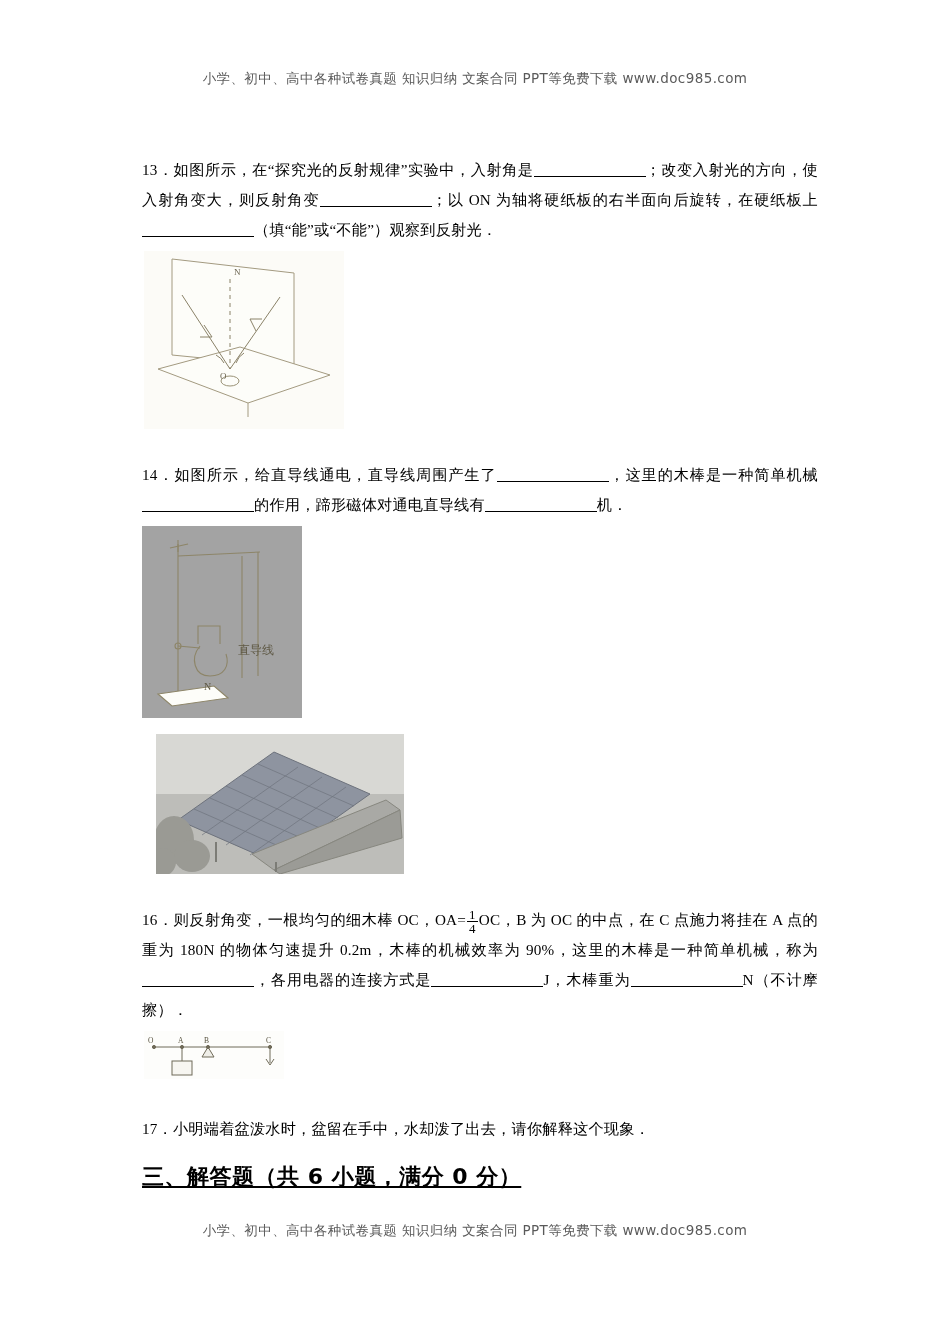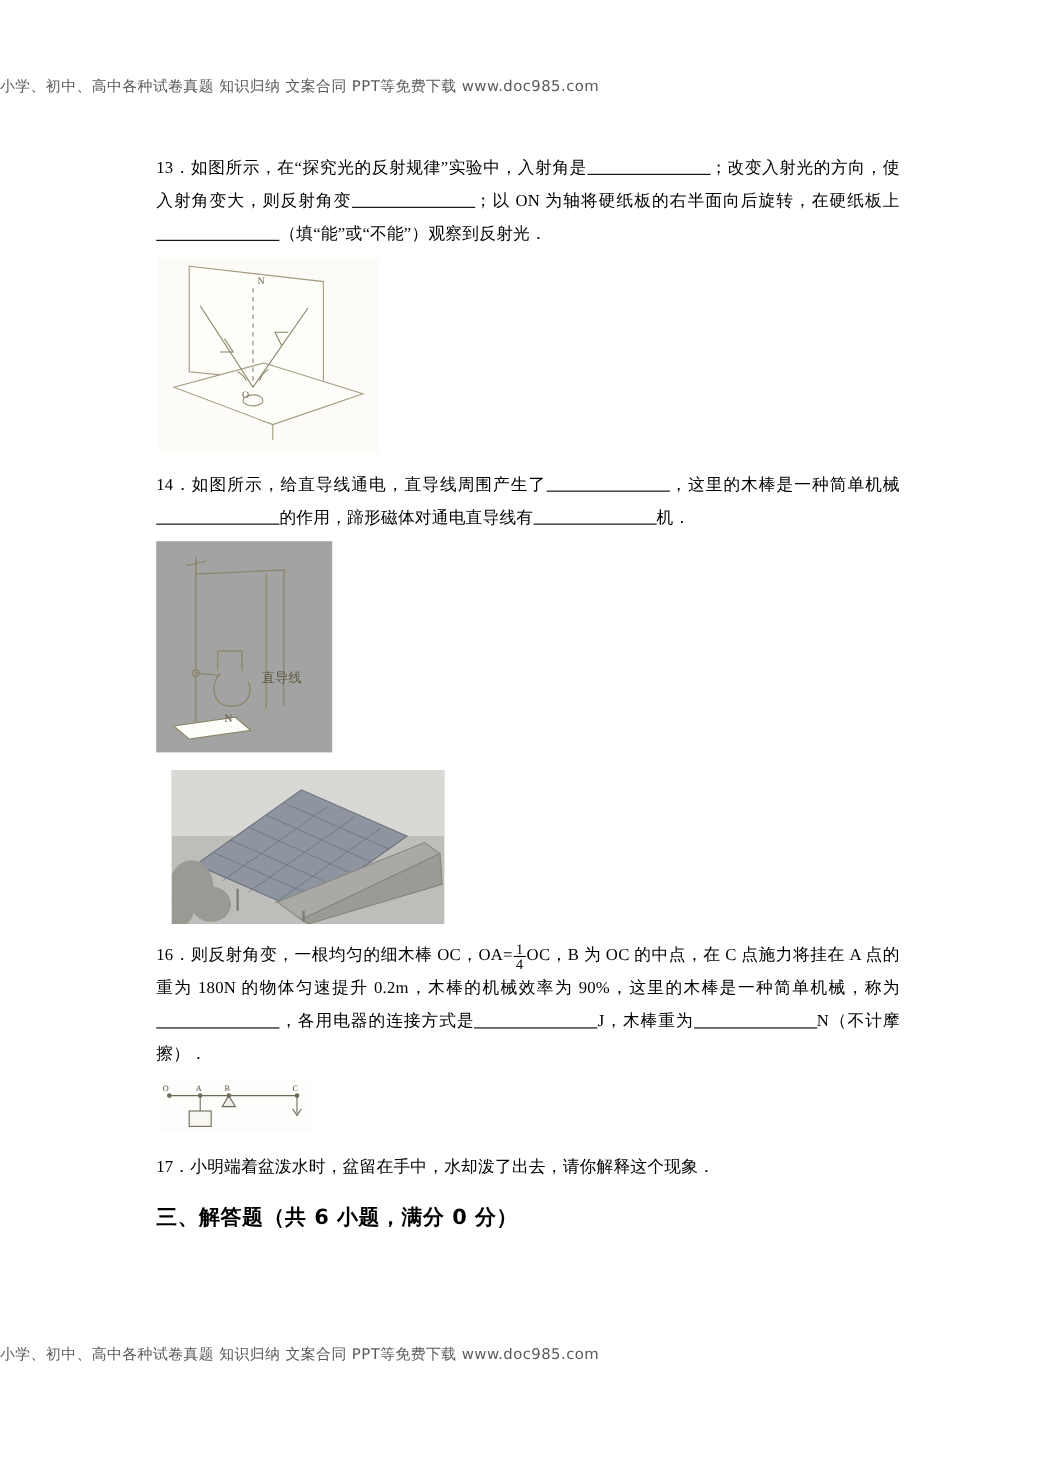--- a/index.html
+++ b/index.html
@@ -18,21 +18,21 @@
   .page {
     position: absolute;
     left: 0; top: 0;
     width: 950px;
     height: 1344px;
   }
   .watermark {
     position: absolute;
     left: 0;
     width: 950px;
-    text-align: left;
+    text-align: center;
     font-family: "DejaVu Sans", sans-serif;
     font-size: 13.5px;
     color: #5a5a5a;
     letter-spacing: 0.4px;
     white-space: nowrap;
   }
   .wm-top { top: 70px; }
   .wm-bottom { top: 1222px; }
 
   .content {
@@ -42,20 +42,21 @@
     width: 676px;
   }
 
   .q {
     font-size: 15.2px;
     line-height: 30px;
     font-family: "Liberation Serif", serif;
     text-align: justify;
     color: #000;
     letter-spacing: 0.2px;
+    margin-top: 17px;
   }
   .blank {
     display: inline-block;
     border-bottom: 1px solid #000;
     height: 15px;
     vertical-align: -2px;
   }
   .b-lg { width: 112px; }
 
   .figure {
@@ -93,23 +94,24 @@
     position: relative;
     left: 2px;
     width: 140px;
     height: 48px;
     background: #fdfdfb;
   }
 
   .section-title {
     font-family: "DejaVu Sans", sans-serif;
     font-weight: bold;
-    font-size: 19px;
+    font-size: 22px;
     letter-spacing: 0.5px;
     margin-top: 18px;
+    text-decoration: underline;
   }
 
   .frac {
     display: inline-block;
     vertical-align: -8px;
     text-align: center;
     font-size: 13px;
     line-height: 1.02;
     margin: 0 1px;
   }

